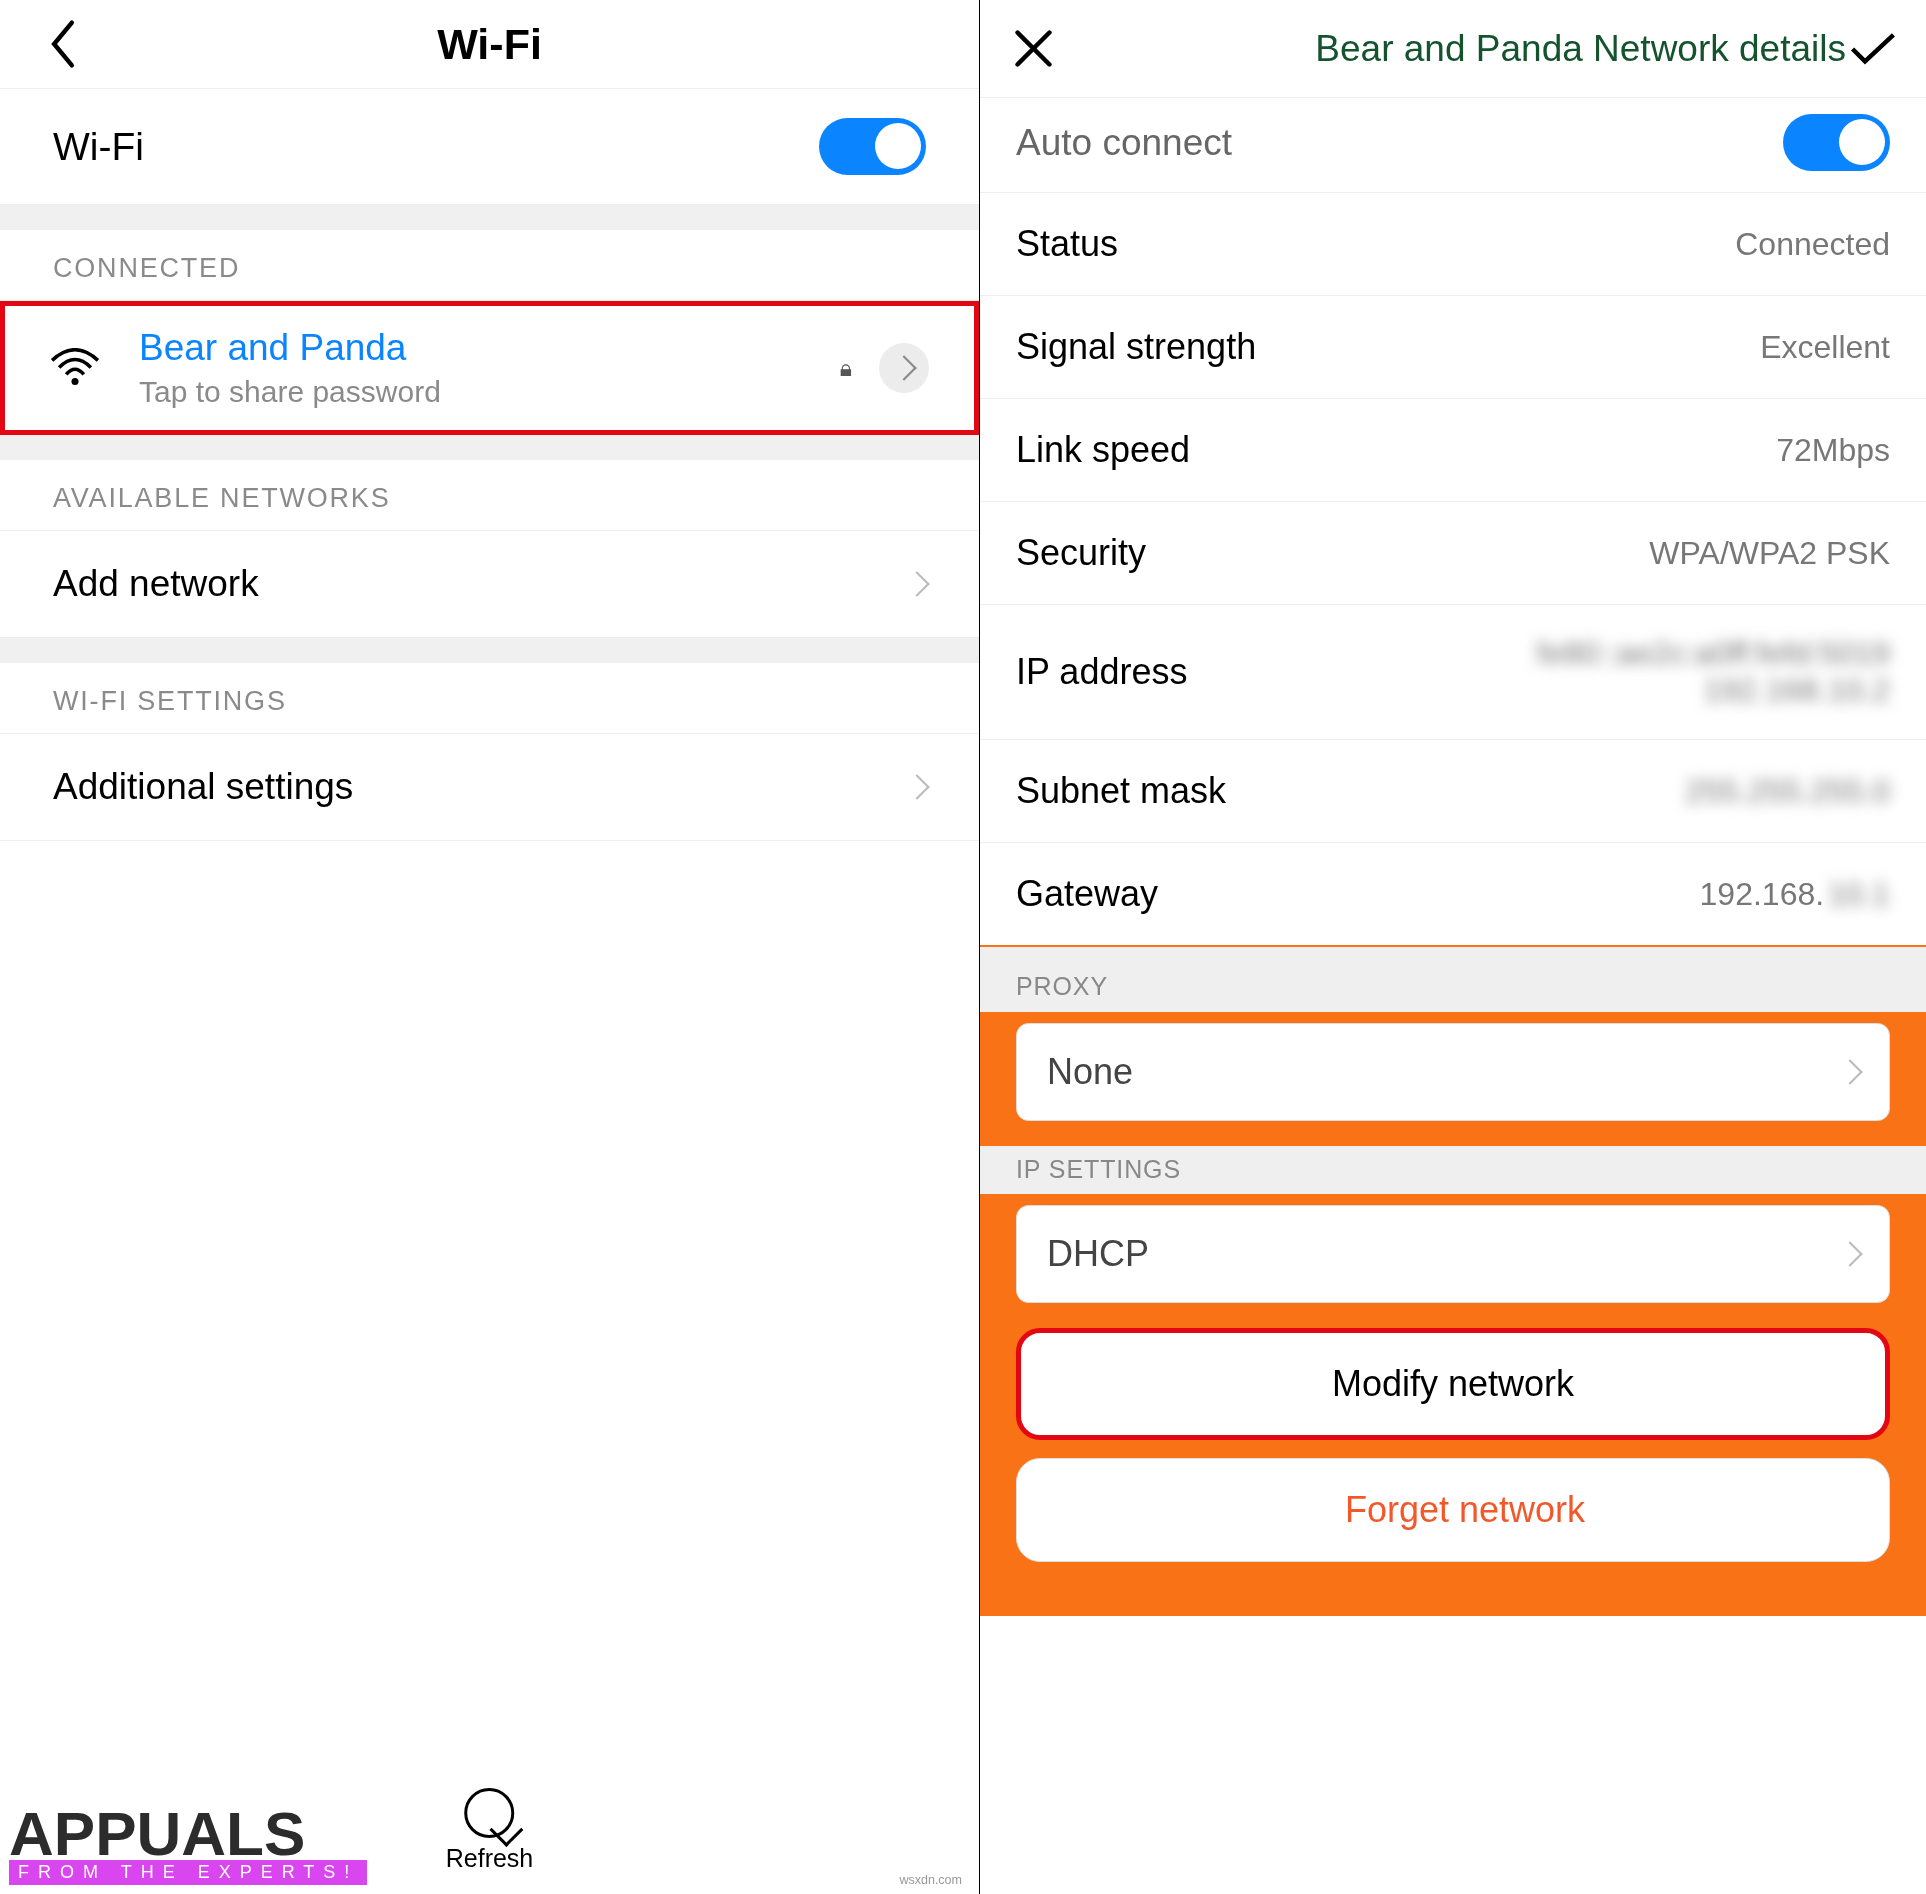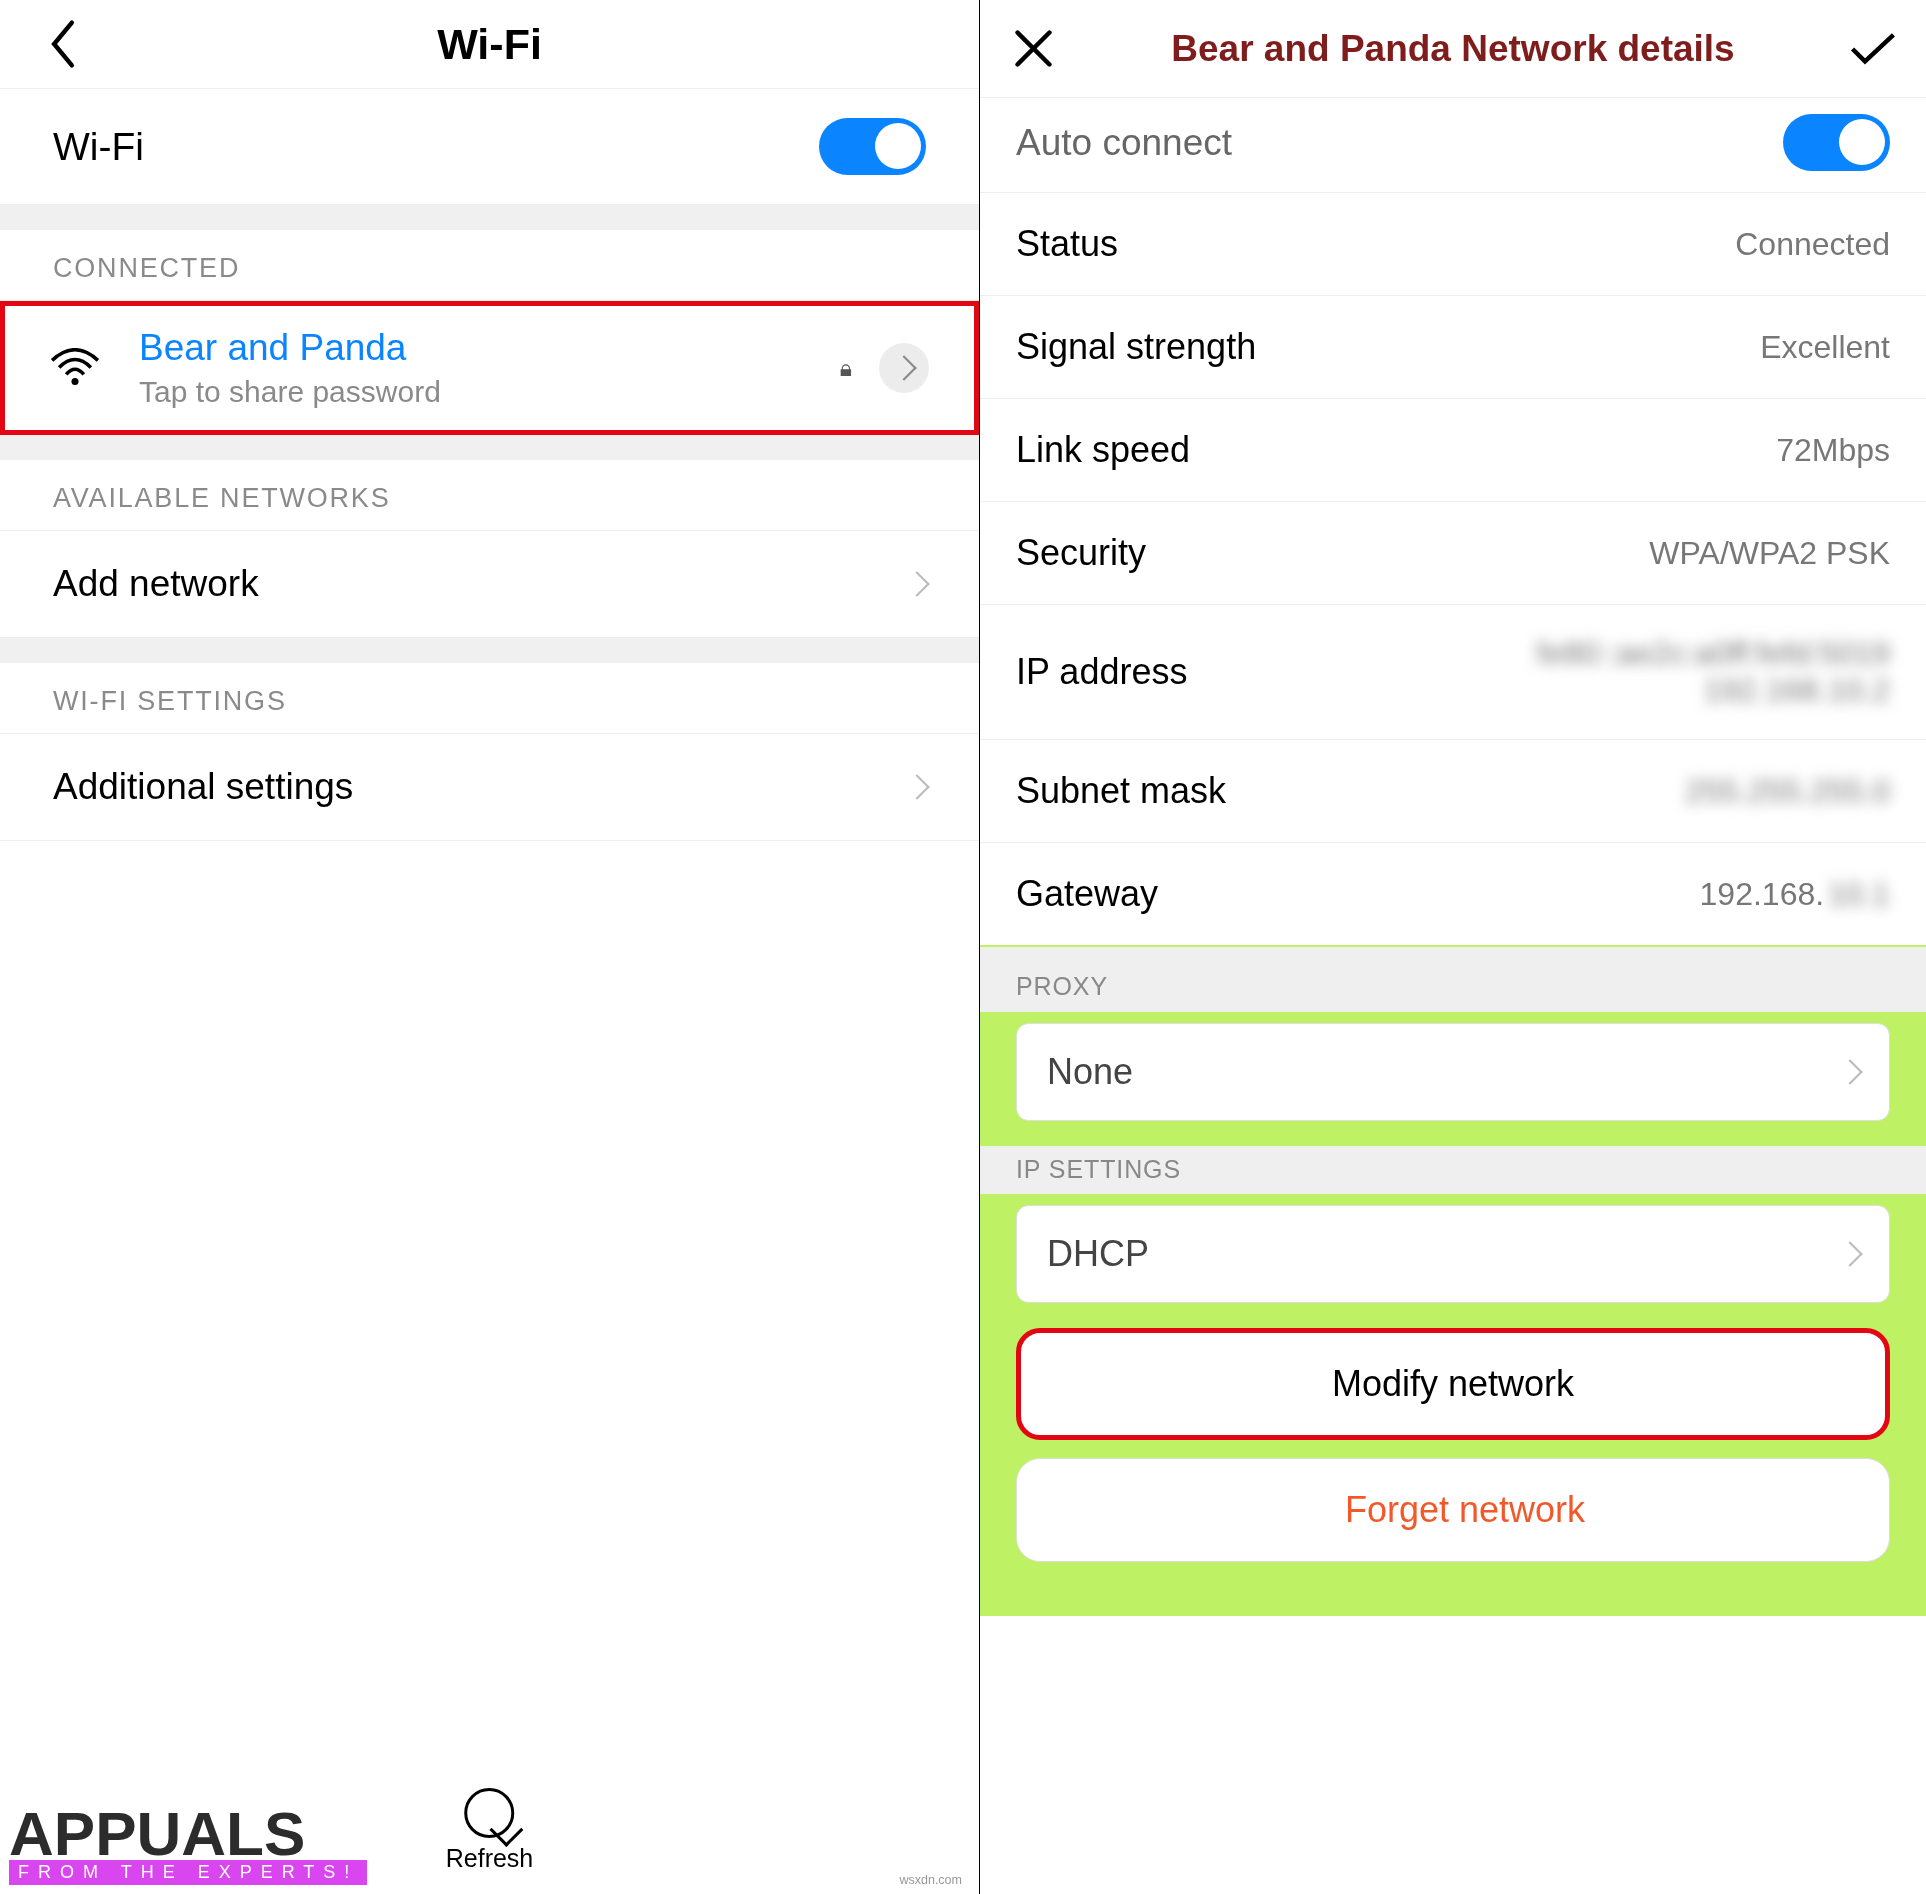--- a/index.html
+++ b/index.html
@@ -34,38 +34,38 @@
   .refresh .circ{ width:50px; height:50px; border:3.6px solid #000; border-radius:50%; position:relative; margin:0 auto 5.3px;}
   .refresh .circ::after{content:""; position:absolute; width:21.4px; height:21.4px; border-right:3.6px solid #000; border-bottom:3.6px solid #000; transform:rotate(45deg); right:-7.1px; bottom:-7.1px;}
   .refresh .lbl{ font-size:25px;}
   .watermark{ position:absolute; left:9px; bottom:9px; font-size:62px; font-weight:800; color:#2c2c2c; font-family:Liberation Sans, sans-serif; line-height:1;}
   .watermark .sub{ display:block; font-size:18px; letter-spacing:9px; background:#d946ef; color:#fff; padding:3.6px 9px; font-weight:400; margin-top:-5.3px;}
   .tiny { position:absolute; right:17px; bottom:7.1px; font-size:12.5px; color:#999;}
 
   
   .r-header{ display:flex; align-items:center; height:98px; border-bottom:0.9px solid #eee; padding:0 27px;}
   .r-x     { width:53px; height:53px; display:flex; align-items:center; justify-content:center;}
-  .r-title { flex:1; text-align:center; font-size:37px; font-weight:700; color:#7f1d1d;}
+  .r-title { flex:1; text-align:right; font-size:37px; font-weight:400; color:#14532d;}
   .r-chk   { width:53px; height:53px; display:flex; align-items:center; justify-content:center;}
   svg.chk path{stroke:#000; stroke-width:5; fill:none;}
   .r-auto  { display:flex; align-items:center; padding:16px 36px 21.4px 36px; border-bottom:0.9px solid #eee;}
   .r-auto .lbl{ font-size:37px; color:#666; flex:1; font-weight:400;}
   .kv      { display:flex; align-items:center; padding:30px 36px; border-bottom:0.9px solid #eee;}
   .kv .k   { font-size:36px; color:#000; flex:1;}
   .kv .v   { font-size:32px; color:#777; text-align:right;}
   .kv .v.blur{ filter:blur(7.1px);}
   .kv .v.partial{ display:flex; align-items:center;}
   .kv .v.partial .blurchunk{ filter:blur(7.1px); margin-left:3.6px;}
   .r-sect  { background:#efefef; padding:25px 36px 10.7px; font-size:25px; color:#888; letter-spacing:0.9px;}
   .r-select{ margin:10.7px 36px 25px; border:0.9px solid #ddd; border-radius:12.5px; display:flex; align-items:center; padding:27px 30px; font-size:36px; color:#444; background:#fff;}
   .r-select .chev{ margin-left:auto; border-color:#bbb;}
   .r-btn   { margin:18px 36px; border:0.9px solid #ddd; border-radius:24px; text-align:center; padding:30px 0; font-size:36px; background:#fff;}
   .r-btn.modify{ border:5.3px solid #e30613; color:#000;}
   .r-btn.forget{ color:#f1592a;padding-left:24px;}
-  .r-bg    { background:#bef264; padding-top:1.8px; padding-bottom:36px;}
+  .r-bg    { background:#f97316; padding-top:1.8px; padding-bottom:36px;}
 </style>
 </head>
 <body>
 
 <div class="wrap">
 
   <div class="pane left">
     <div class="l-header">
       <div class="l-back">
         <svg width="32" height="50" viewBox="0 0 36 56">

